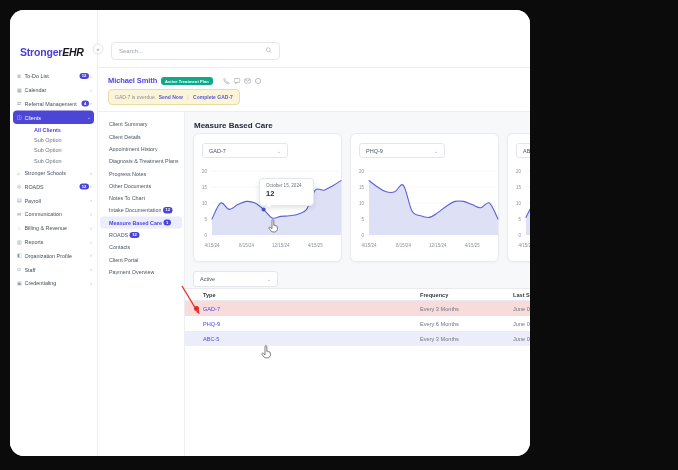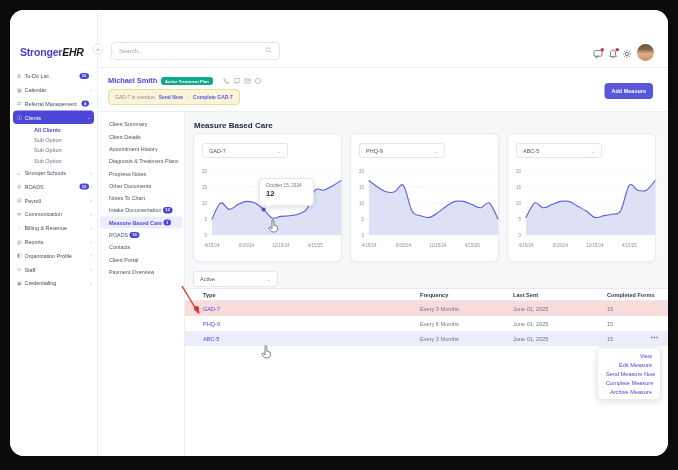--- a/index.html
+++ b/index.html
@@ -1,17 +1,17 @@
 <!DOCTYPE html>
 <html><head>
 <meta charset="utf-8">
 <style>
 *{margin:0;padding:0;box-sizing:border-box;font-family:"Liberation Sans",sans-serif;}
 html,body{width:678px;height:470px;background:#0b0b0b;overflow:hidden;position:relative;}
-.window{position:absolute;left:10px;top:10px;width:658px;height:446px;background:#fff;border-radius:14px;overflow:hidden;}
+.window{position:absolute;left:10px;top:10px;width:520px;height:446px;background:#fff;border-radius:14px;overflow:hidden;}
 .zoom{position:absolute;left:0;top:0;width:1316px;height:892px;transform:scale(.5);transform-origin:0 0;}
 
 .sidebar{position:absolute;left:0;top:0;bottom:0;width:176px;background:#fff;border-right:2px solid #ECEEF2;z-index:3;}
 .logo{position:absolute;left:20px;top:72px;font-size:21px;font-weight:bold;letter-spacing:-.4px;white-space:nowrap;}
 .logo .p1{color:#4840D6;}
 .logo .p2{color:#17171C;font-style:italic;}
 .collapse-btn{position:absolute;left:165px;top:67px;width:22px;height:22px;border:2px solid #E1E4EA;border-radius:50%;background:#fff;z-index:9;font-size:11px;color:#8A919E;line-height:18px;text-align:center;}
 .side-menu{position:absolute;top:118px;left:0;right:0;}
 .s-item{position:relative;height:27.6px;display:flex;align-items:center;padding:0 10px 0 14px;font-size:10.8px;color:#454D5E;}
 .s-item .ic{width:15px;font-size:10px;color:#8E97A5;flex:none;}

